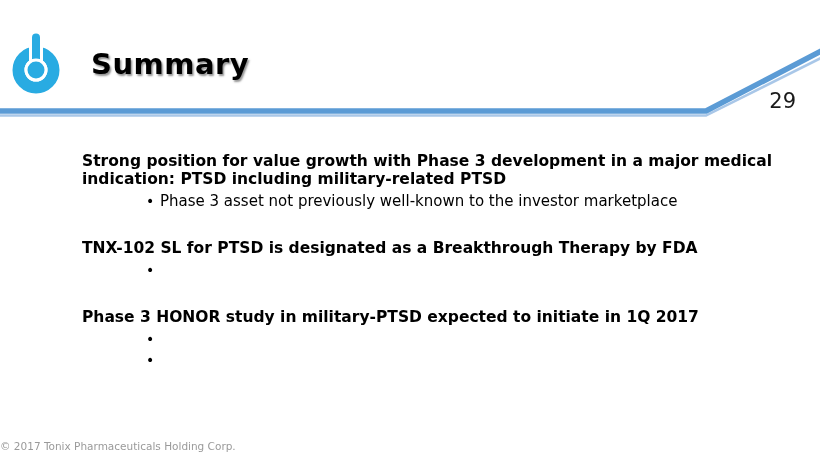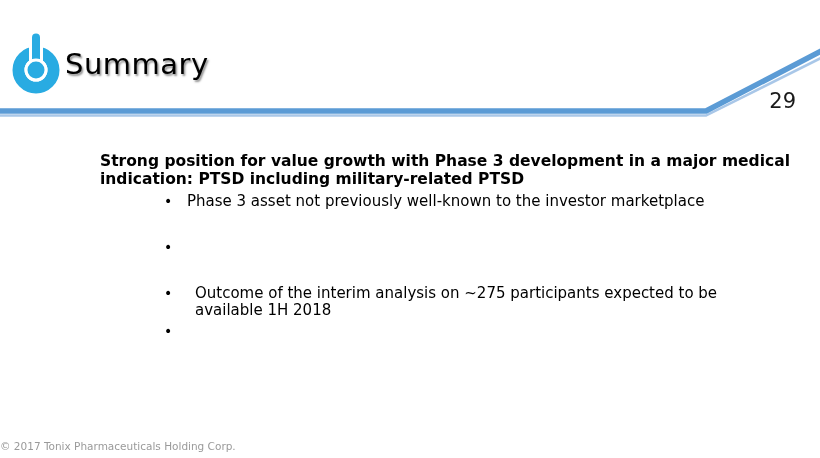--- a/index.html
+++ b/index.html
@@ -2,39 +2,39 @@
 <html><head>
 <meta charset="utf-8">
 <style>
   html,body { margin:0; padding:0; background:#e8e8e8; }
   .slide {
     position:relative; width:820px; height:458px; background:#ffffff;
     overflow:hidden; font-family:"DejaVu Sans", sans-serif; color:#000;
   }
   .logo { position:absolute; left:8px; top:30px; width:56px; height:64px; }
   .slide-title {
-    position:absolute; left:65px; top:47px; margin:0;
-    font-size:29px; font-weight:normal; color:#000; letter-spacing:0.5px;
+    position:absolute; left:91px; top:47px; margin:0;
+    font-size:29px; font-weight:bold; color:#000; letter-spacing:0.5px;
     text-shadow:1.5px 1.5px 2px rgba(60,60,60,0.55);
   }
   .accent-line { position:absolute; left:0; top:0; width:820px; height:130px; pointer-events:none; }
   .page-num {
     position:absolute; right:24px; top:89px; font-size:21px; color:#1a1a1a;
   }
-  .content { position:absolute; left:100px; top:152px; width:700px; }
+  .content { position:absolute; left:82px; top:152px; width:700px; }
   .sec { margin:0 0 29px 0; }
   .sec-heading {
     margin:0; font-size:15.5px; font-weight:bold; line-height:18px;
     white-space:pre-line; color:#000;
   }
   .bullet { display:flex; margin-top:5px; padding-left:64px; align-items:flex-start; }
   .bullet + .bullet { margin-top:4px; }
   .marker { width:14px; flex:0 0 auto; font-size:14px; line-height:17px; }
   .sec-wide .marker { width:22px; }
-  .btext { font-size:15px; line-height:17px; white-space:pre-line;margin-left:9px; }
+  .btext { font-size:15px; line-height:17px; white-space:pre-line; }
   .footer {
     position:absolute; left:0; bottom:6px; width:100%; text-align:left;
     font-size:10.5px; color:#9a9a9a;
   }
 </style>
 </head>
 <body>
 
 <div class="slide">
 
@@ -58,30 +58,30 @@
     <section class="sec">
       <h2 class="sec-heading">Strong position for value growth with Phase 3 development in a major medical
 indication: PTSD including military-related PTSD</h2>
       <div class="bullet">
         <span class="marker">•</span>
         <span class="btext">Phase 3 asset not previously well-known to the investor marketplace</span>
       </div>
     </section>
 
     <section class="sec">
+      <h2 class="sec-heading">TNX-102 SL for PTSD is designated as a Breakthrough Therapy by FDA</h2>
       <div class="bullet">
         <span class="marker">•</span>
       </div>
     </section>
 
     <section class="sec sec-wide">
+      <h2 class="sec-heading">Phase 3 HONOR study in military-PTSD expected to initiate in 1Q 2017</h2>
       <div class="bullet">
         <span class="marker">•</span>
-        <span class="btext">Outcome of the interim analysis on ~275 participants expected to be
-available 1H 2018</span>
       </div>
       <div class="bullet">
         <span class="marker">•</span>
       </div>
     </section>
 
   </main>
 
   <div class="footer">© 2017 Tonix Pharmaceuticals Holding Corp.</div>
 

